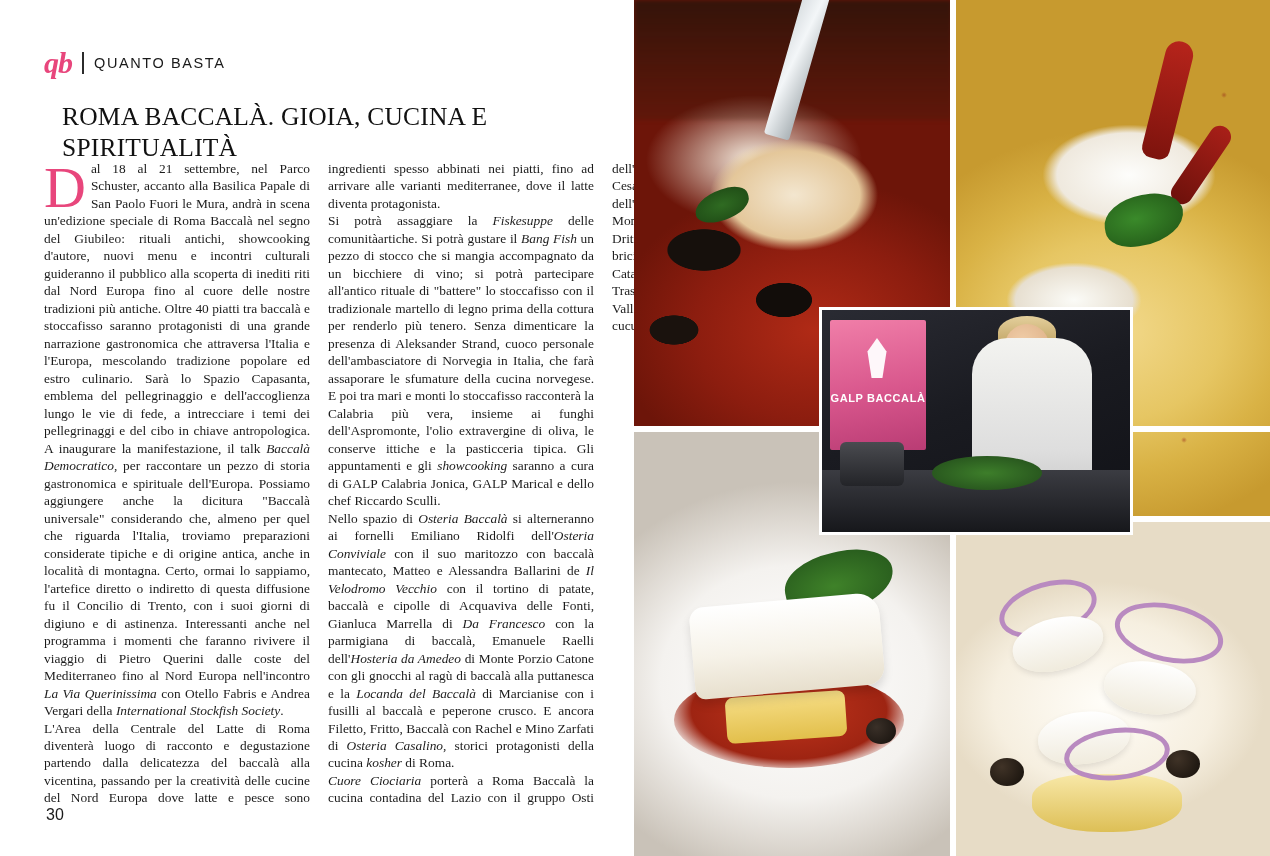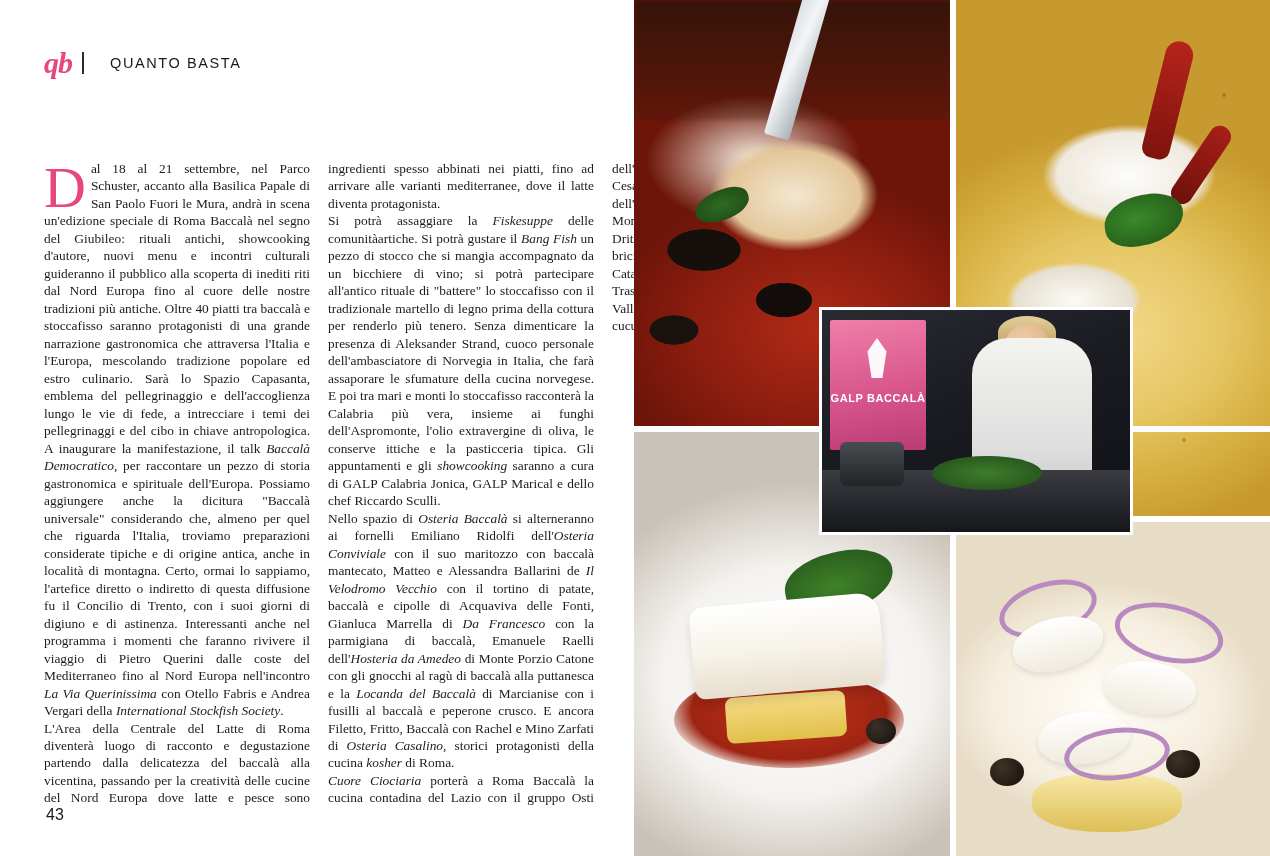--- a/index.html
+++ b/index.html
@@ -53,21 +53,20 @@
     width: 2px;
     height: 22px;
     background: #2b2b2b;
     margin: 0 2px;
   }
   .masthead-title {
     font-family: "Liberation Sans", sans-serif;
     font-size: 14.5px;
     letter-spacing: 1.6px;
     color: #1a1a1a;
-    margin-left: 16px;
   }
 
   .headline {
     position: absolute;
     left: 62px;
     top: 84px;
     width: 560px;
     font-family: "Liberation Serif", serif;
     font-size: 25.5px;
     line-height: 1.22;
@@ -347,33 +346,34 @@
 
   <div class="left">
 
     <div class="masthead">
       <div class="logo-qb">qb</div>
       <div class="masthead-bar"></div>
       <div class="masthead-title">QUANTO BASTA</div>
     </div>
 
     <h1 class="headline">
+      <span>Roma Baccalà. Gioia, cucina e spiritualità</span>
     </h1>
 
     <div class="cols">
       <p>
         <span class="dropcap">D</span><span>al 18 al 21 settembre, nel Parco Schuster, accanto alla Basilica Papale di San Paolo Fuori le Mura, andrà in scena un'edizione speciale di Roma Baccalà nel segno del Giubileo: rituali antichi, showcooking d'autore, nuovi menu e incontri culturali guideranno il pubblico alla scoperta di inediti riti dal Nord Europa fino al cuore delle nostre tradizioni più antiche. Oltre 40 piatti tra baccalà e stoccafisso saranno protagonisti di una grande narrazione gastronomica che attraversa l'Italia e l'Europa, mescolando tradizione popolare ed estro culinario. Sarà lo Spazio Capasanta, emblema del pellegrinaggio e dell'accoglienza lungo le vie di fede, a intrecciare i temi dei pellegrinaggi e del cibo in chiave antropologica. A inaugurare la manifestazione, il talk </span><em>Baccalà Democratico</em><span>, per raccontare un pezzo di storia gastronomica e spirituale dell'Europa. Possiamo aggiungere anche la dicitura "Baccalà universale" considerando che, almeno per quel che riguarda l'Italia, troviamo preparazioni considerate tipiche e di origine antica, anche in località di montagna. Certo, ormai lo sappiamo, l'artefice diretto o indiretto di questa diffusione fu il Concilio di Trento, con i suoi giorni di digiuno e di astinenza. Interessanti anche nel programma i momenti che faranno rivivere il viaggio di Pietro Querini dalle coste del Mediterraneo fino al Nord Europa nell'incontro </span><em>La Via Querinissima</em><span> con Otello Fabris e Andrea Vergari della </span><em>International Stockfish Society</em><span>.</span>
       </p>
       <p><span>L'Area della Centrale del Latte di Roma diventerà luogo di racconto e degustazione partendo dalla delicatezza del baccalà alla vicentina, passando per la creatività delle cucine del Nord Europa dove latte e pesce sono ingredienti spesso abbinati nei piatti, fino ad arrivare alle varianti mediterranee, dove il latte diventa protagonista.</span></p>
       <p><span>Si potrà assaggiare la </span><em>Fiskesuppe</em><span> delle comunità</span><span>artiche. Si potrà gustare il </span><em>Bang Fish</em><span> un pezzo di stocco che si mangia accompagnato da un bicchiere di vino; si potrà partecipare all'antico rituale di "battere" lo stoccafisso con il tradizionale martello di legno prima della cottura per renderlo più tenero. Senza dimenticare la presenza di Aleksander Strand, cuoco personale dell'ambasciatore di Norvegia in Italia, che farà assaporare le sfumature della cucina norvegese.  E poi tra mari e monti lo stoccafisso racconterà la Calabria più vera, insieme ai funghi dell'Aspromonte, l'olio extravergine di oliva, le conserve ittiche e la pasticceria tipica. Gli appuntamenti e gli </span><em>showcooking</em><span> saranno a cura di GALP Calabria Jonica, GALP Marical e dello chef Riccardo Sculli.</span></p>
       <p><span>Nello spazio di </span><em>Osteria Baccalà</em><span> si alterneranno ai fornelli Emiliano Ridolfi dell'</span><em>Osteria Conviviale</em><span> con il suo maritozzo con baccalà mantecato, Matteo e Alessandra Ballarini de </span><em>Il Velodromo Vecchio</em><span> con il tortino di patate, baccalà e cipolle di Acquaviva delle Fonti, Gianluca Marrella di </span><em>Da Francesco</em><span> con la parmigiana di baccalà, Emanuele Raelli dell'</span><em>Hosteria da Amedeo</em><span> di Monte Porzio Catone con gli gnocchi al ragù di baccalà alla puttanesca e la </span><em>Locanda del Baccalà</em><span> di Marcianise con i fusilli al baccalà e peperone crusco. E ancora Filetto, Fritto, Baccalà con Rachel e Mino Zarfati di </span><em>Osteria Casalino</em><span>, storici protagonisti della cucina </span><em>kosher</em><span> di Roma.</span></p>
       <p><em>Cuore Ciociaria</em><span> porterà a Roma Baccalà la cucina contadina del Lazio con il gruppo Osti dell'Alleanza di Slow Food Ciociaria e Terre del Cesanese. Protagoniste saranno Antonietta Proia dell'</span><em>Osteria La Bottega delle Tre Sorelle</em><span> di Montelanico con la zuppa di ceci del Solco Dritto con farro monococco, ragù di baccalà e briciole di pane alle acciughe, ed Eliana Vigneti Catalani dell'</span><em>Osteria Spirito Divino</em><span> di Trastevere, con l'insalata di fagiolone di Vallepietra, baccalà arrostito, pomodorini confit, cucunci, gocce di salvia e olio al rosmarino.</span></p>
     </div>
 
-    <div class="folio">43</div>
+    <div class="folio">30</div>
   </div>
 
   <div class="right">
 
     <div class="photo" id="photo-top-left">
       <div class="inner"></div>
       <div class="blur-top"></div>
       <div class="fork"></div>
       <div class="basil"></div>
     </div>

